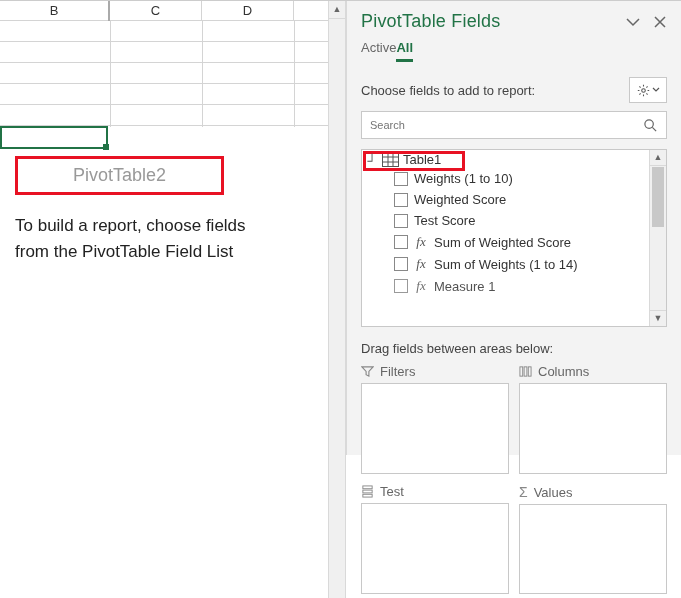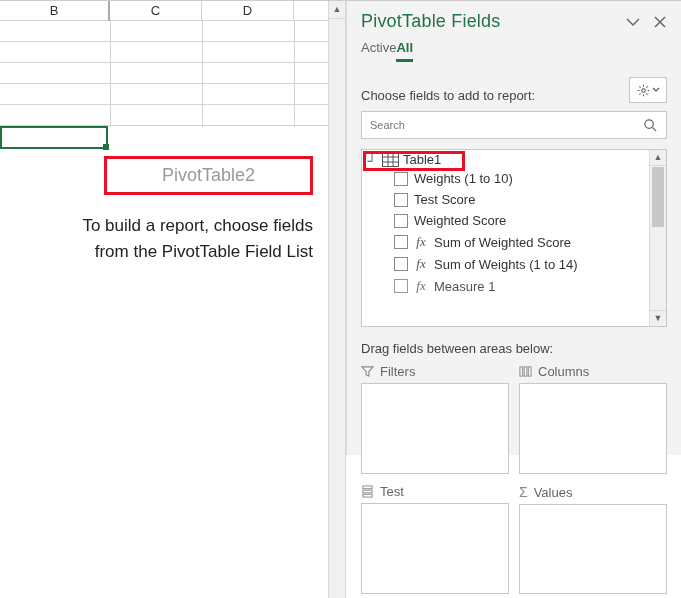--- a/index.html
+++ b/index.html
@@ -60,21 +60,21 @@
     content:"";
     position:absolute;
     right:-3px; bottom:-3px;
     width:6px; height:6px;
     background:#217346;
   }
   .pivot-placeholder {
     position:absolute;
     left:15px; top:155px;
     width:298px;
-    text-align:right;
+    text-align:left;
   }
   .pivot-highlight {
     border:3px solid #e81123;
     padding:6px 55px;
     display:inline-block;
     margin-bottom:18px;
   }
   .pivot-title { font-size:18px; color:#999; }
   .pivot-sub { font-size:17px; color:#222; line-height:1.5; }
   .pane {
@@ -94,21 +94,21 @@
   .pane-btns span svg { display:block; }
   .tabs {
     display:flex; 
     padding:0 14px;
     border-bottom:1px solid transparent;
     margin-top:4px;
   }
   .tab { font-size:13px; color:#666; padding-bottom:4px; cursor:pointer; }
   .tab.active { color:#217346; font-weight:600; border-bottom:3px solid #217346; }
   .choose-row {
-    display:flex; align-items:flex-end; justify-content:space-between;
+    display:flex; align-items:center; justify-content:space-between;
     padding:14px 14px 8px 14px;
     font-size:13px; color:#444;
   }
   .gear-btn {
     border:1px solid #c8c8c8; background:#fff;
     width:38px; height:26px;
     display:flex; align-items:center; justify-content:center;
     gap:2px; cursor:pointer;
   }
   .search-wrap { padding:0 14px 10px 14px; display:flex; }
@@ -276,25 +276,25 @@
         </svg>
       <span>Table1</span>
     </div>
 
     <div class="field-item">
       <span class="chk"></span>
       <span>Weights (1 to 10)</span>
     </div>
     <div class="field-item">
       <span class="chk"></span>
+      <span>Weighted Score</span>
+    </div>
+    <div class="field-item">
+      <span class="chk"></span>
       <span>Test Score</span>
-    </div>
-    <div class="field-item">
-      <span class="chk"></span>
-      <span>Weighted Score</span>
     </div>
     <div class="field-item">
       <span class="chk"></span>
       <span class="fx">fx</span>
       <span>Sum of Weighted Score</span>
     </div>
     <div class="field-item">
       <span class="chk"></span>
       <span class="fx">fx</span>
       <span>Sum of Weights (1 to 14)</span>

